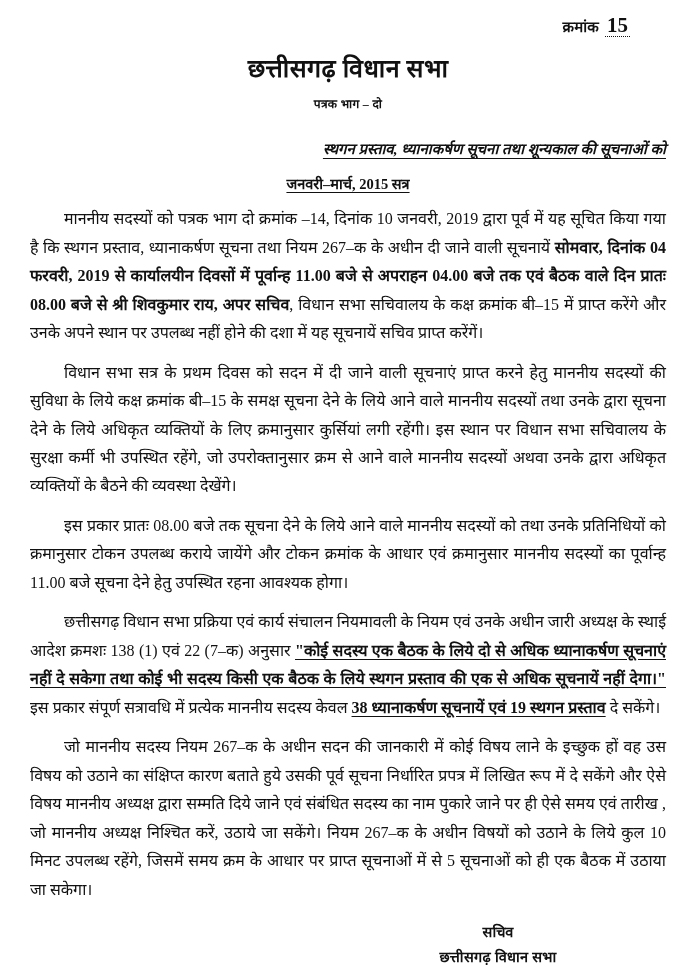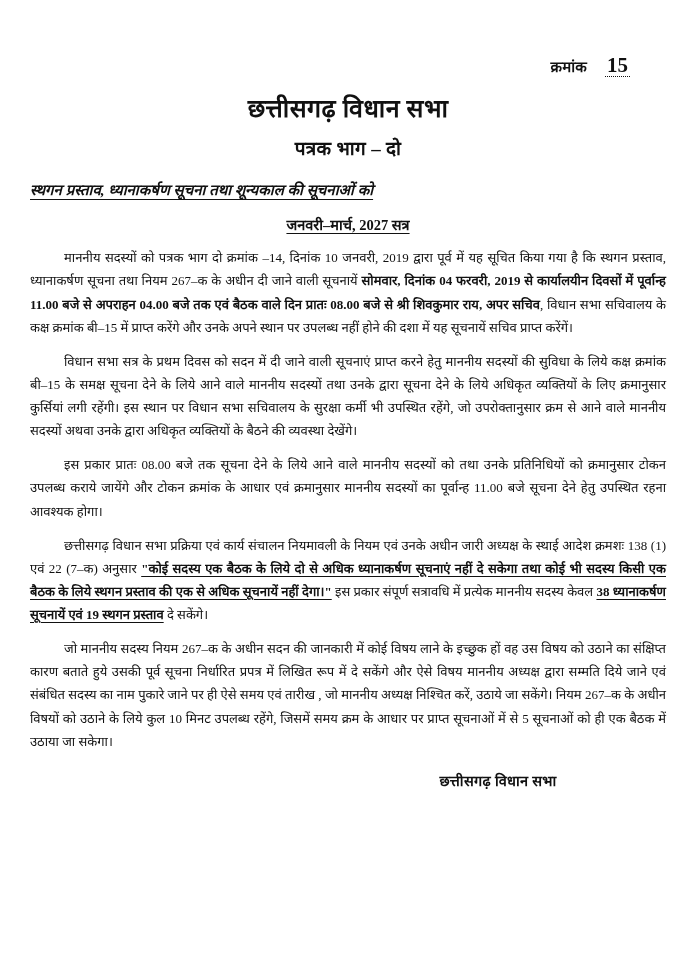--- a/index.html
+++ b/index.html
@@ -20,24 +20,23 @@
     height: 972px;
     box-sizing: border-box;
     padding: 14px 30px 10px 30px;
     position: relative;
   }
   
   .serial-row {
     display: flex;
     justify-content: flex-end;
     align-items: baseline;
-    gap: 18px;
+    gap: 6px;
     padding-right: 36px;
     height: 26px;
-    margin-top: 40px;
   }
   .serial-label {
     font-size: 15px;
     font-weight: 600;
     letter-spacing: .2px;
   }
   .serial-value {
     font-size: 21px;
     font-weight: 700;
     border-bottom: 1.6px dotted #111;
@@ -48,58 +47,58 @@
   
   .doc-title {
     text-align: center;
     font-size: 25px;
     font-weight: 700;
     letter-spacing: .4px;
     margin-top: 10px;
   }
   .doc-subtitle {
     text-align: center;
-    font-size: 19px;
+    font-size: 12px;
     font-weight: 700;
     margin-top: 11px;
     letter-spacing: .3px;
   }
   .doc-date {
     text-align: center;
     font-size: 16px;
     font-weight: 700;
     margin-top: 12px;
   }
   .doc-purpose {
-    text-align: left;
+    text-align: right;
     font-size: 15px;
     font-style: italic;
     font-weight: 600;
-    margin-top: 18px;
+    margin-top: 26px;
     line-height: 1.55;
   }
   .doc-purpose .ln {
     display: block;
     text-decoration: underline;
     text-underline-offset: 4px;
   }
   .doc-session {
     text-align: center;
     font-size: 14.5px;
     font-weight: 600;
     margin-top: 12px;
     text-decoration: underline;
     text-underline-offset: 3px;
   }
   
   .body-block {
     margin-top: 12px;
   }
   p.para {
-    font-size: 13px;
+    font-size: 16px;
     line-height: 1.78;
     text-align: justify;
     text-justify: inter-word;
     margin: 0 0 11px 0;
     text-indent: 34px;
   }
   .b { font-weight: 700; }
   .bu { font-weight: 700; text-decoration: underline; text-underline-offset: 3px; }
   
   .signature {
@@ -123,27 +122,28 @@
     <span class="serial-value">15</span>
   </div>
 
   <div class="doc-title">छत्तीसगढ़ विधान सभा</div>
   <div class="doc-subtitle">पत्रक भाग – दो</div>
 
   <div class="doc-purpose">
     <span class="ln">स्थगन प्रस्ताव, ध्यानाकर्षण सूचना तथा शून्यकाल की सूचनाओं को</span>
   </div>
 
-  <div class="doc-session">जनवरी–मार्च, 2027 सत्र</div>
+  <div class="doc-session">जनवरी–मार्च, 2015 सत्र</div>
 
   <div class="body-block" id="body-block">
       <p class="para"><span>माननीय सदस्यों को पत्रक भाग दो क्रमांक –14, दिनांक 10 जनवरी, 2019 द्वारा पूर्व में यह सूचित किया गया है कि स्थगन प्रस्ताव, ध्यानाकर्षण सूचना तथा नियम 267–क के अधीन दी जाने वाली सूचनायें </span><span class="b">सोमवार, दिनांक 04 फरवरी, 2019 से कार्यालयीन दिवसों में पूर्वान्ह 11.00 बजे से अपराहन 04.00 बजे तक एवं बैठक वाले दिन प्रातः 08.00 बजे से श्री शिवकुमार राय, अपर सचिव</span><span>, विधान सभा सचिवालय के कक्ष क्रमांक बी–15 में प्राप्त करेंगे और उनके अपने स्थान पर उपलब्ध नहीं होने की दशा में यह सूचनायें सचिव प्राप्त करेंगें।</span></p>
       <p class="para"><span>विधान सभा सत्र के प्रथम दिवस को सदन में दी जाने वाली सूचनाएं प्राप्त करने हेतु माननीय सदस्यों की सुविधा के लिये कक्ष क्रमांक बी–15 के समक्ष सूचना देने के लिये आने वाले माननीय सदस्यों तथा उनके द्वारा सूचना देने के लिये अधिकृत व्यक्तियों के लिए क्रमानुसार कुर्सियां लगी रहेंगी। इस स्थान पर विधान सभा सचिवालय के सुरक्षा कर्मी भी उपस्थित रहेंगे, जो उपरोक्तानुसार क्रम से आने वाले माननीय सदस्यों अथवा उनके द्वारा अधिकृत व्यक्तियों के बैठने की व्यवस्था देखेंगे।</span></p>
       <p class="para"><span>इस प्रकार प्रातः 08.00 बजे तक सूचना देने के लिये आने वाले माननीय सदस्यों को तथा उनके प्रतिनिधियों को क्रमानुसार टोकन उपलब्ध कराये जायेंगे और टोकन क्रमांक के आधार एवं क्रमानुसार माननीय सदस्यों का पूर्वान्ह 11.00 बजे सूचना देने हेतु उपस्थित रहना आवश्यक होगा।</span></p>
       <p class="para"><span>छत्तीसगढ़ विधान सभा प्रक्रिया एवं कार्य संचालन नियमावली के नियम एवं उनके अधीन जारी अध्यक्ष के स्थाई आदेश क्रमशः 138 (1) एवं 22 (7–क) अनुसार </span><span class="bu">"कोई सदस्य एक बैठक के लिये दो से अधिक ध्यानाकर्षण सूचनाएं नहीं दे सकेगा तथा कोई भी सदस्य किसी एक बैठक के लिये स्थगन प्रस्ताव की एक से अधिक सूचनायें नहीं देगा।"</span><span> इस प्रकार संपूर्ण सत्रावधि में प्रत्येक माननीय सदस्य केवल </span><span class="bu">38 ध्यानाकर्षण सूचनायें एवं 19 स्थगन प्रस्ताव</span><span> दे सकेंगे।</span></p>
       <p class="para"><span>जो माननीय सदस्य नियम 267–क के अधीन सदन की जानकारी में कोई विषय लाने के इच्छुक हों वह उस विषय को उठाने का संक्षिप्त कारण बताते हुये उसकी पूर्व सूचना निर्धारित प्रपत्र में लिखित रूप में दे सकेंगे और ऐसे विषय माननीय अध्यक्ष द्वारा सम्मति दिये जाने एवं संबंधित सदस्य का नाम पुकारे जाने पर ही ऐसे समय एवं तारीख , जो माननीय अध्यक्ष निश्चित करें, उठाये जा सकेंगे। नियम 267–क के अधीन विषयों को उठाने के लिये कुल 10 मिनट उपलब्ध रहेंगे, जिसमें समय क्रम के आधार पर प्राप्त सूचनाओं में से 5 सूचनाओं को ही एक बैठक में उठाया जा सकेगा।</span></p>
     </div>
 
   <div class="signature">
+    <div class="sig-role">सचिव</div>
     <div class="sig-org">छत्तीसगढ़ विधान सभा</div>
   </div>
 
 </div>
 
 </body></html>

